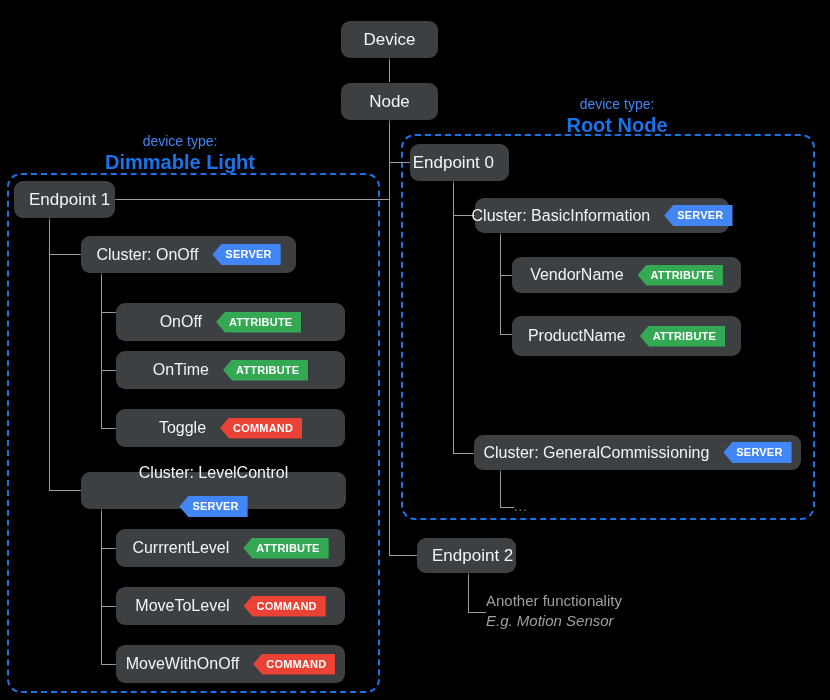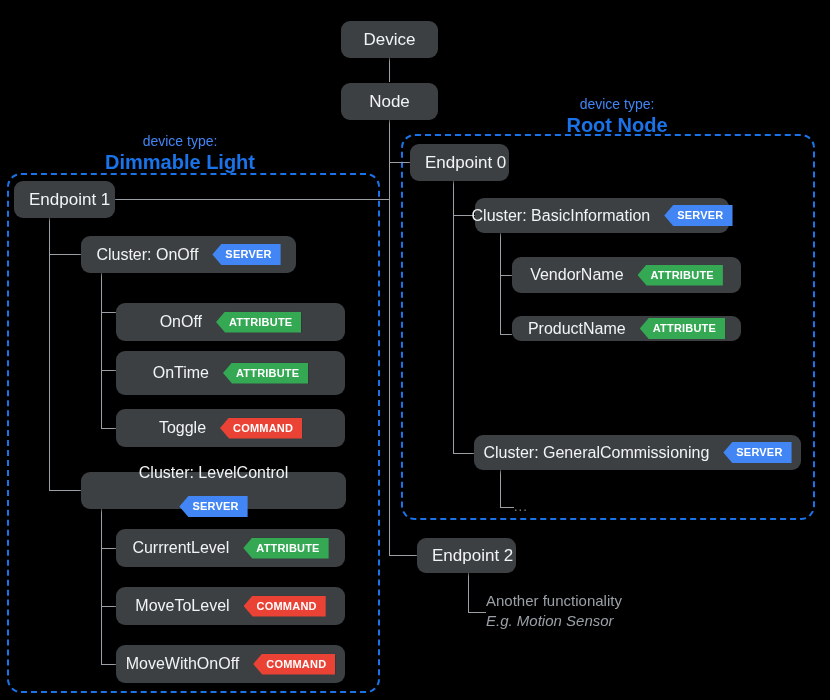--- a/index.html
+++ b/index.html
@@ -200,21 +200,21 @@
   <div class="node box-row" style="left:81px; top:236px; width:215px; height:37px;">
     <span class="label">Cluster: OnOff</span>
     <span class="badge badge-server">SERVER</span>
   </div>
 
   <div class="node box-row" style="left:116px; top:303px; width:229px; height:38px;">
     <span class="label">OnOff</span>
     <span class="badge badge-attribute">ATTRIBUTE</span>
   </div>
 
-  <div class="node box-row" style="left:116px; top:351px; width:229px; height:44px;">
+  <div class="node box-row" style="left:116px; top:351px; width:229px; height:38px;">
     <span class="label">OnTime</span>
     <span class="badge badge-attribute">ATTRIBUTE</span>
   </div>
 
   <div class="node box-row" style="left:116px; top:409px; width:229px; height:38px;">
     <span class="label">Toggle</span>
     <span class="badge badge-command">COMMAND</span>
   </div>
 
   <div class="node box-row" style="left:81px; top:472px; width:265px; height:37px;flex-direction:column;">
@@ -230,35 +230,35 @@
   <div class="node box-row" style="left:116px; top:587px; width:229px; height:38px;">
     <span class="label">MoveToLevel</span>
     <span class="badge badge-command">COMMAND</span>
   </div>
 
   <div class="node box-row" style="left:116px; top:645px; width:229px; height:38px;">
     <span class="label">MoveWithOnOff</span>
     <span class="badge badge-command">COMMAND</span>
   </div>
 
-  <div class="node box-endpoint" style="left:410px; top:144px; width:99px; height:37px;">
+  <div class="node box-endpoint" style="left:410px; top:144px; width:99px; height:37px;justify-content:flex-end;">
     <span class="label">Endpoint 0</span>
   </div>
 
   <div class="node box-row" style="left:475px; top:198px; width:254px; height:35px;">
     <span class="label">Cluster: BasicInformation</span>
     <span class="badge badge-server">SERVER</span>
   </div>
 
   <div class="node box-row" style="left:512px; top:257px; width:229px; height:36px;">
     <span class="label">VendorName</span>
     <span class="badge badge-attribute">ATTRIBUTE</span>
   </div>
 
-  <div class="node box-row" style="left:512px; top:316px; width:229px; height:25px;">
+  <div class="node box-row" style="left:512px; top:316px; width:229px; height:40px;">
     <span class="label">ProductName</span>
     <span class="badge badge-attribute">ATTRIBUTE</span>
   </div>
 
   <div class="node box-row" style="left:474px; top:435px; width:327px; height:35px;">
     <span class="label">Cluster: GeneralCommissioning</span>
     <span class="badge badge-server">SERVER</span>
   </div>
 
   <div class="ellipsis" style="left:514px; top:499px;">...</div>

